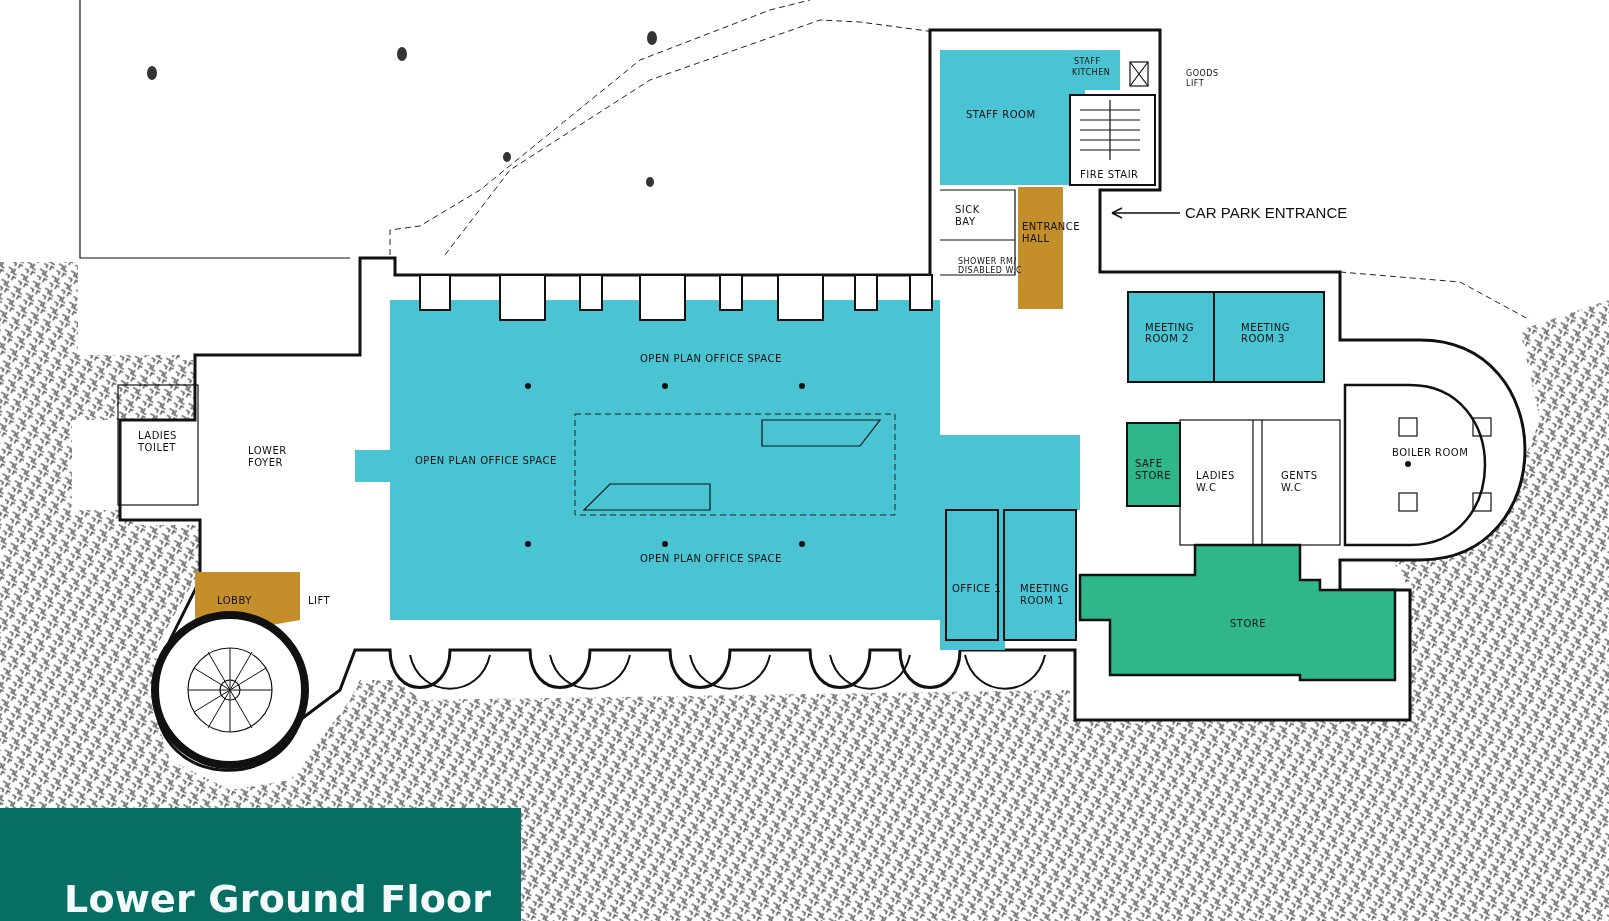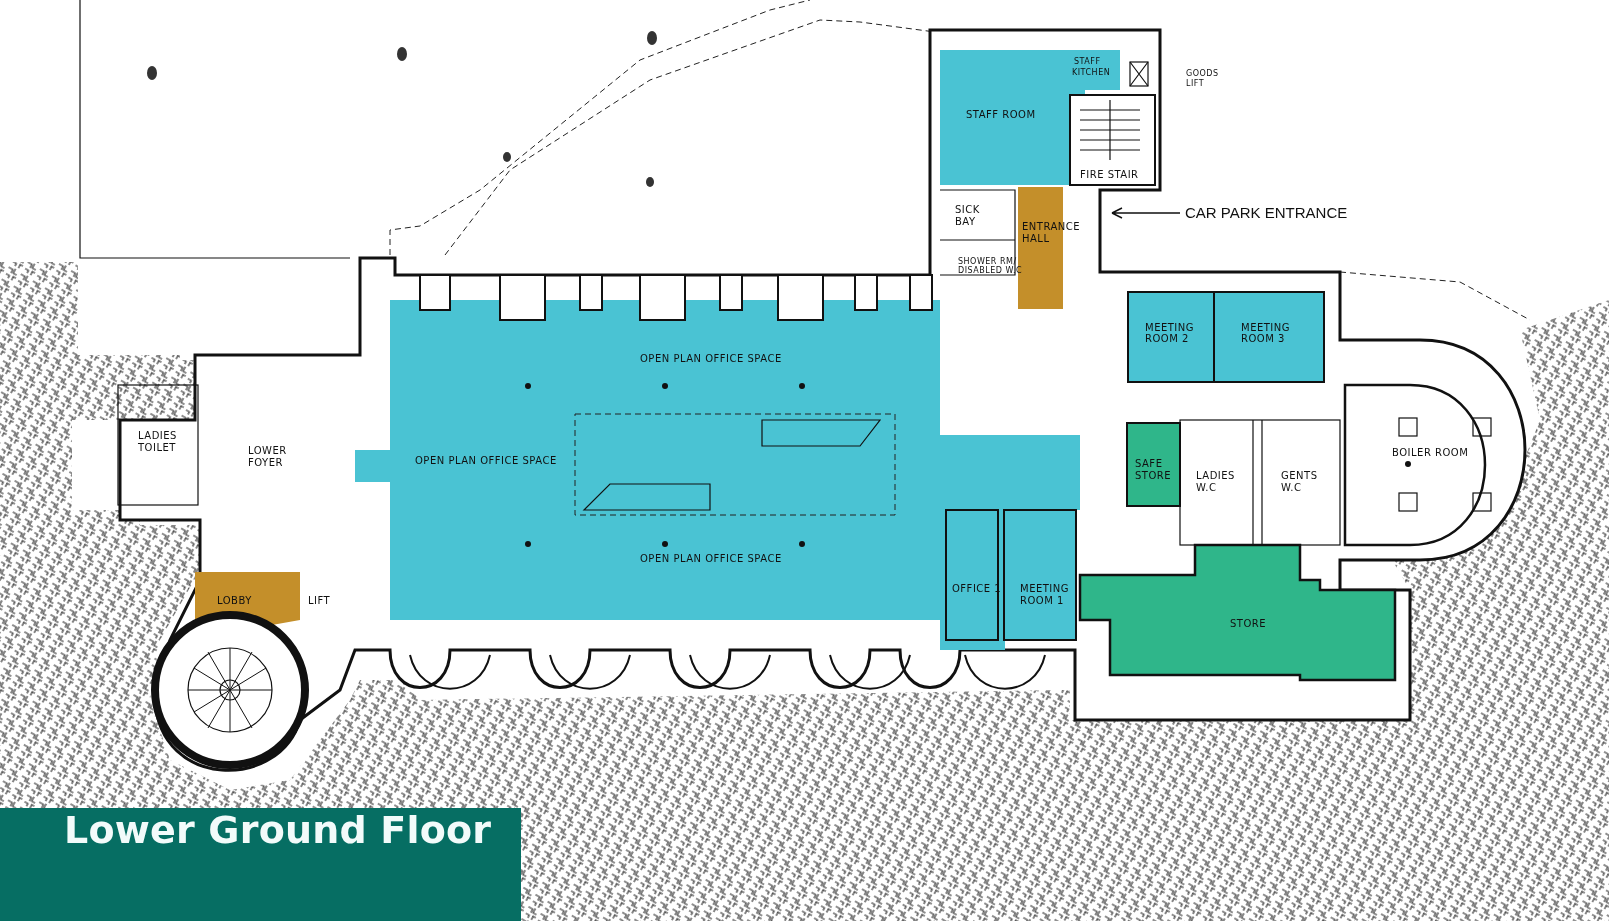--- a/index.html
+++ b/index.html
@@ -1,21 +1,21 @@
 <!DOCTYPE html>
 <html><head>
 <meta charset="utf-8">
 <style>
   html,body{margin:0;padding:0;background:#fff;}
   body{width:1609px;height:921px;position:relative;overflow:hidden;font-family:"DejaVu Sans",sans-serif;}
   #plan{position:absolute;left:0;top:0;width:1609px;height:921px;}
   .lbl{font-family:"DejaVu Sans",sans-serif;font-size:10px;fill:#111;letter-spacing:0.5px;}
   .lbl-sm{font-size:8px;}
   .callout{font-family:"Liberation Sans",sans-serif;font-size:15px;fill:#111;}
-  .title-box{position:absolute;left:0;top:808px;width:521px;height:113px;background:#066e63;display:flex;align-items:flex-start;}
+  .title-box{position:absolute;left:0;top:808px;width:521px;height:113px;background:#066e63;display:flex;align-items:flex-end;}
   .title-text{color:#f2fbfa;font-family:"DejaVu Sans",sans-serif;font-weight:bold;font-size:38px;margin-left:64px;letter-spacing:0.2px;}
   .thin{fill:none;stroke:#111;stroke-width:1.2;}
   .dash{fill:none;stroke:#222;stroke-width:1;stroke-dasharray:6 4;}
 </style>
 </head>
 <body>
 
 <svg id="plan" viewBox="0 0 1609 921" xmlns="http://www.w3.org/2000/svg">
   <defs>
     <pattern id="hatch" width="14" height="14" patternUnits="userSpaceOnUse" patternTransform="rotate(30)">

